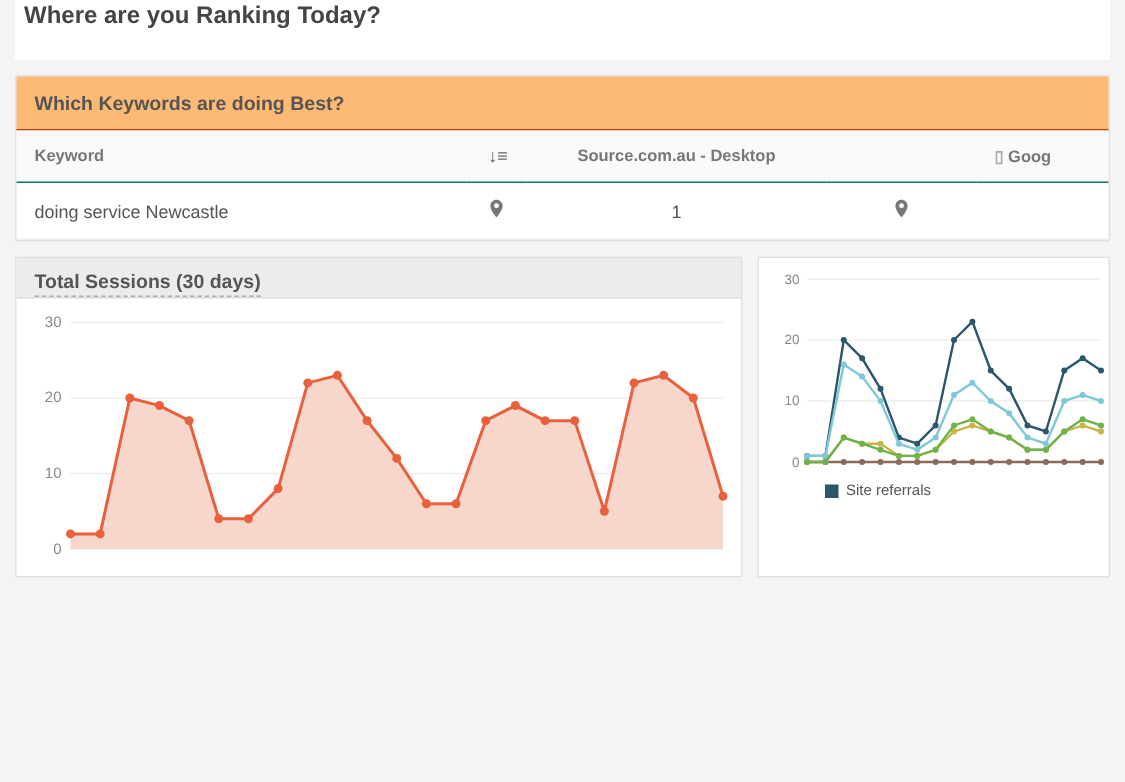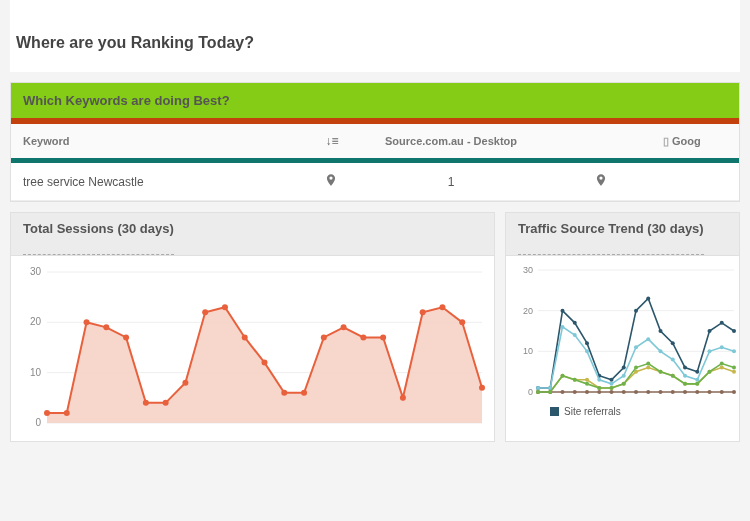--- a/index.html
+++ b/index.html
@@ -10,60 +10,60 @@
     font-size: 13px;
     width: 750px;
     height: 521px;
     overflow: hidden;
   }
   .page { padding: 0 10px; }
   .page-title {
     font-size: 16px;
     font-weight: 700;
     color: #444;
-    padding: 34px 6px 20px 6px;
+    padding: 2px 6px 20px 6px;
     background: #fff;
     margin-bottom: 10px;
   }
   .panel {
     background: #fff;
     border: 1px solid #e0e0e0;
     margin-bottom: 10px;
   }
   .panel-header {
-    background: #84cc16;
-    border-bottom: 6px solid #c2410c;
+    background: #fdba74;
+    border-bottom: 1px solid #c2410c;
     padding: 10px 12px;
     font-weight: 700;
     color: #555;
     font-size: 13px;
   }
   .panel-header.dashed {
     border-bottom: 1px dashed #aaa;
     display: inline-block;
     background: transparent;
     border-left: none; border-right: none; border-top: none;
     margin: 8px 12px 0 12px;
-    padding: 0 0 18px 0;
+    padding: 0 0 2px 0;
   }
   .panel-header-wrap {
     background: #ececec;
     border-bottom: 1px solid #e0e0e0;
   }
   table.kw-table {
     width: 100%;
     border-collapse: collapse;
   }
   table.kw-table th {
     text-align: left;
     font-weight: 700;
     font-size: 11px;
     color: #777;
     padding: 10px 12px;
-    border-bottom: 5px solid #0f766e;
+    border-bottom: 1px solid #0f766e;
     background: #fafafa;
   }
   table.kw-table th.center, table.kw-table td.center { text-align: center; }
   table.kw-table td {
     padding: 10px 12px;
     border-bottom: 1px solid #eee;
     color: #555;
     font-size: 12px;
     vertical-align: middle;
   }
@@ -120,21 +120,21 @@
             <span>Source.com.au - Desktop</span>
           </th>
           <th style="width:100px" class="center"></th>
           <th class="right-trunc">
             <span class="device-icon">▯</span><span>Goog</span>
           </th>
         </tr>
       </thead>
       <tbody id="kw-body">
           <tr>
-            <td>tree service Newcastle</td>
+            <td>doing service Newcastle</td>
             <td class="center"><span class="pin-icon"><svg viewBox="0 0 24 24">
                   <path d="M12 2C8.1 2 5 5.1 5 9c0 5.2 7 13 7 13s7-7.8 7-13c0-3.9-3.1-7-7-7zm0 9.5A2.5 2.5 0 1 1 12 6a2.5 2.5 0 0 1 0 5.5z"></path>
                 </svg></span></td>
             <td class="center"><span class="rank-val">
                 <span>1</span>
               </span></td>
             <td class="center"><span class="pin-icon"><svg viewBox="0 0 24 24">
                   <path d="M12 2C8.1 2 5 5.1 5 9c0 5.2 7 13 7 13s7-7.8 7-13c0-3.9-3.1-7-7-7zm0 9.5A2.5 2.5 0 1 1 12 6a2.5 2.5 0 0 1 0 5.5z"></path>
                 </svg></span></td>
             <td></td>
@@ -181,23 +181,20 @@
             <circle cx="387.90909090909093" cy="135.83333333333334" r="3" fill="#e8613c"></circle>
             <circle cx="407.6818181818182" cy="50.26666666666667" r="3" fill="#e8613c"></circle>
             <circle cx="427.45454545454544" cy="45.23333333333333" r="3" fill="#e8613c"></circle>
             <circle cx="447.22727272727275" cy="60.333333333333336" r="3" fill="#e8613c"></circle>
             <circle cx="467" cy="125.76666666666665" r="3" fill="#e8613c"></circle>
           </svg>
       </div>
     </div>
 
     <div class="chart-panel right">
-      <div class="panel-header-wrap">
-        <div class="panel-header dashed">Traffic Source Trend (30 days)</div>
-      </div>
       <div class="chart-body">
         <svg class="chart" id="traffic-svg" width="230" height="140">
             <line x1="28" y1="130" x2="224" y2="130" stroke="#eee" stroke-width="1"></line>
             <text x="23" y="133" text-anchor="end" font-size="9" fill="#888">0</text>
             <line x1="28" y1="89.33333333333334" x2="224" y2="89.33333333333334" stroke="#eee" stroke-width="1"></line>
             <text x="23" y="92.33333333333334" text-anchor="end" font-size="9" fill="#888">10</text>
             <line x1="28" y1="48.66666666666667" x2="224" y2="48.66666666666667" stroke="#eee" stroke-width="1"></line>
             <text x="23" y="51.66666666666667" text-anchor="end" font-size="9" fill="#888">20</text>
             <line x1="28" y1="8" x2="224" y2="8" stroke="#eee" stroke-width="1"></line>
             <text x="23" y="11" text-anchor="end" font-size="9" fill="#888">30</text>

